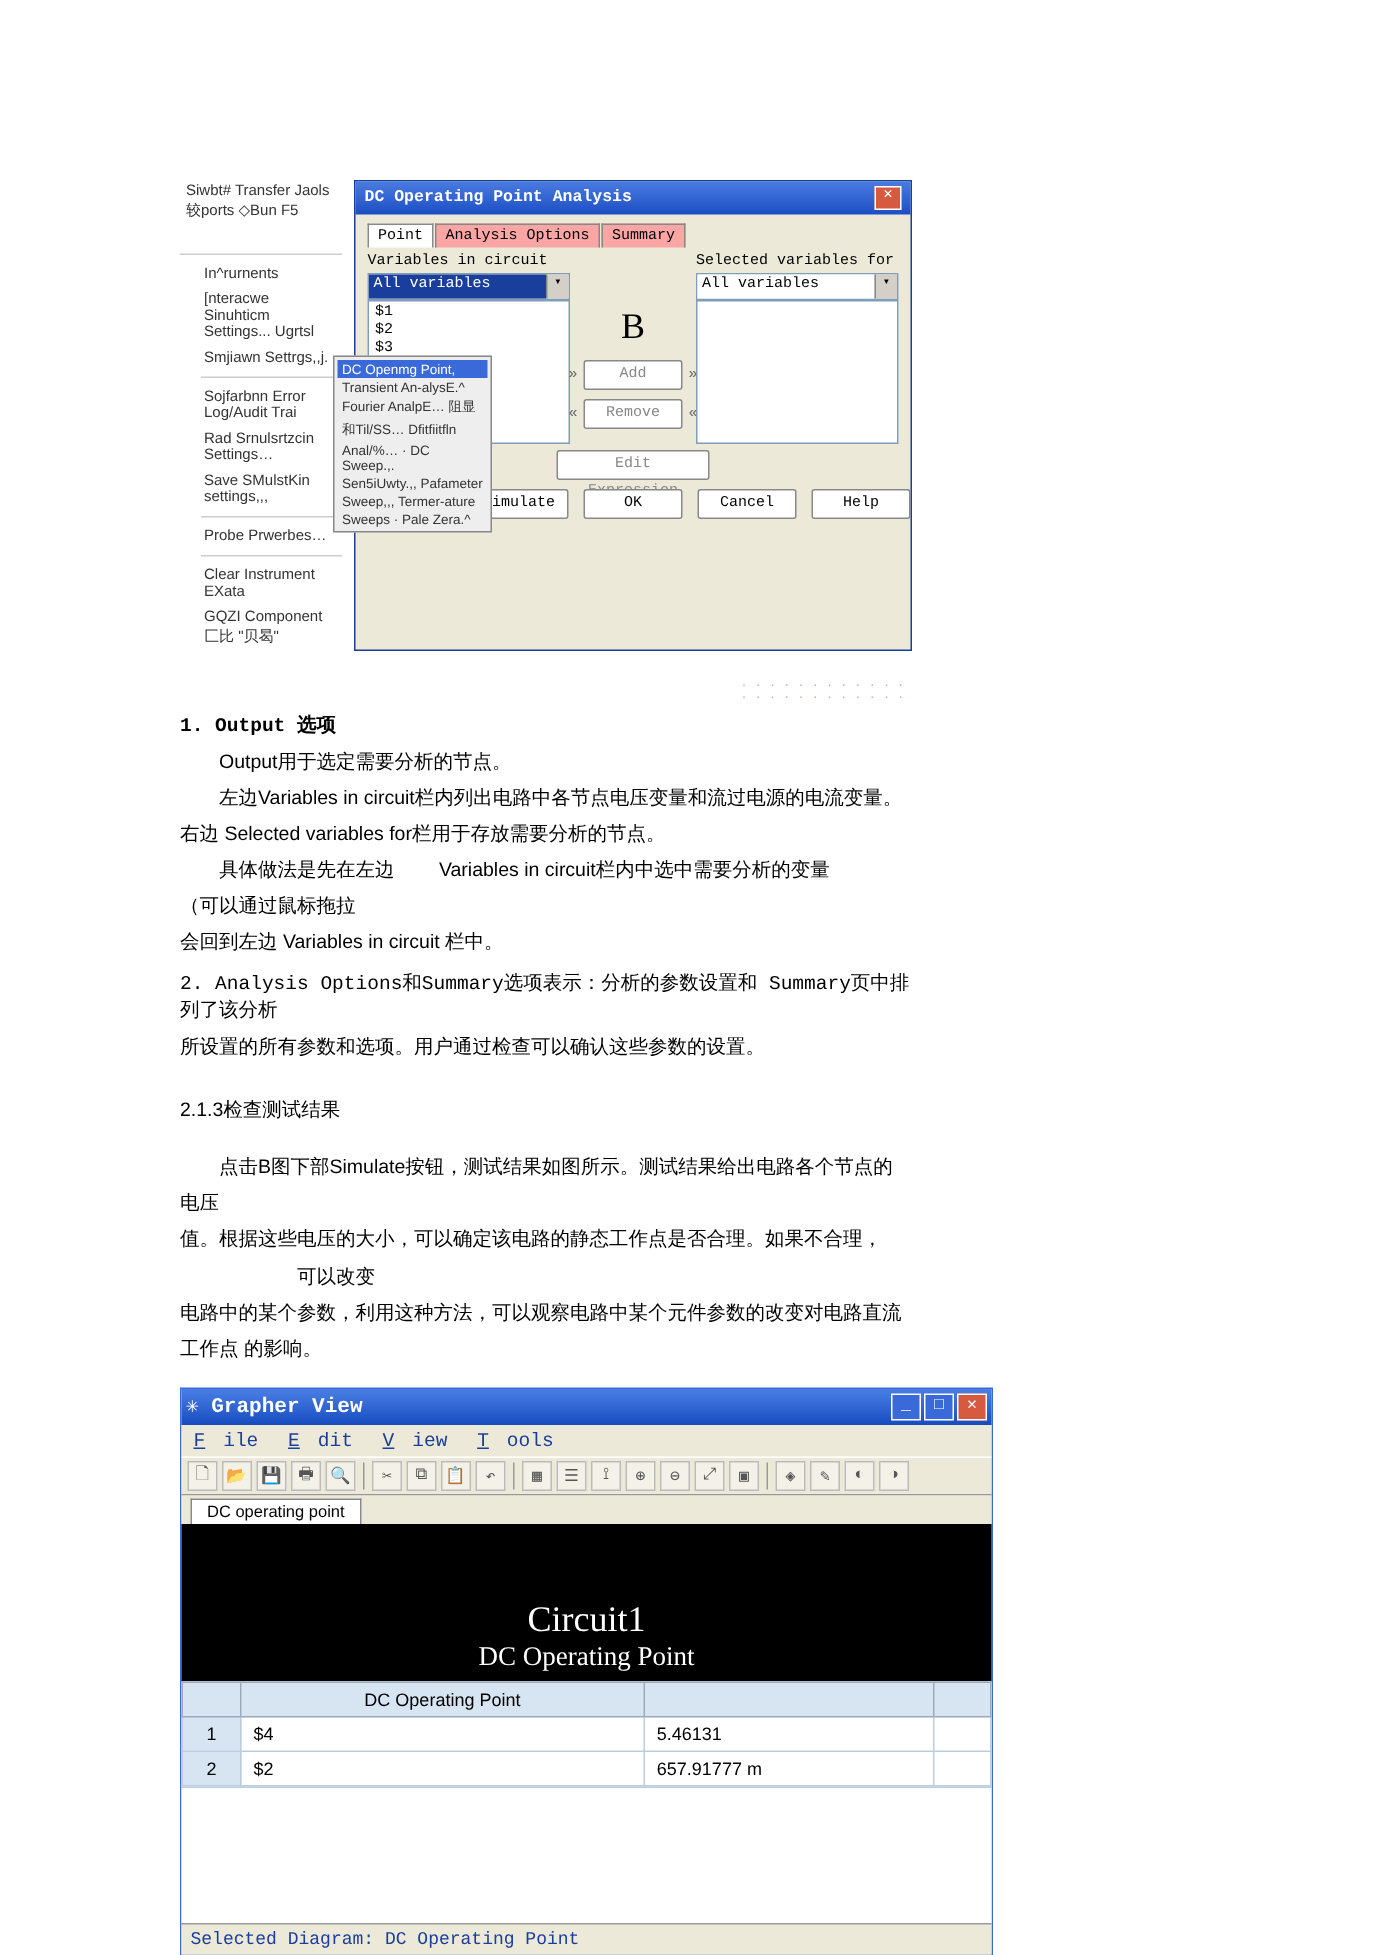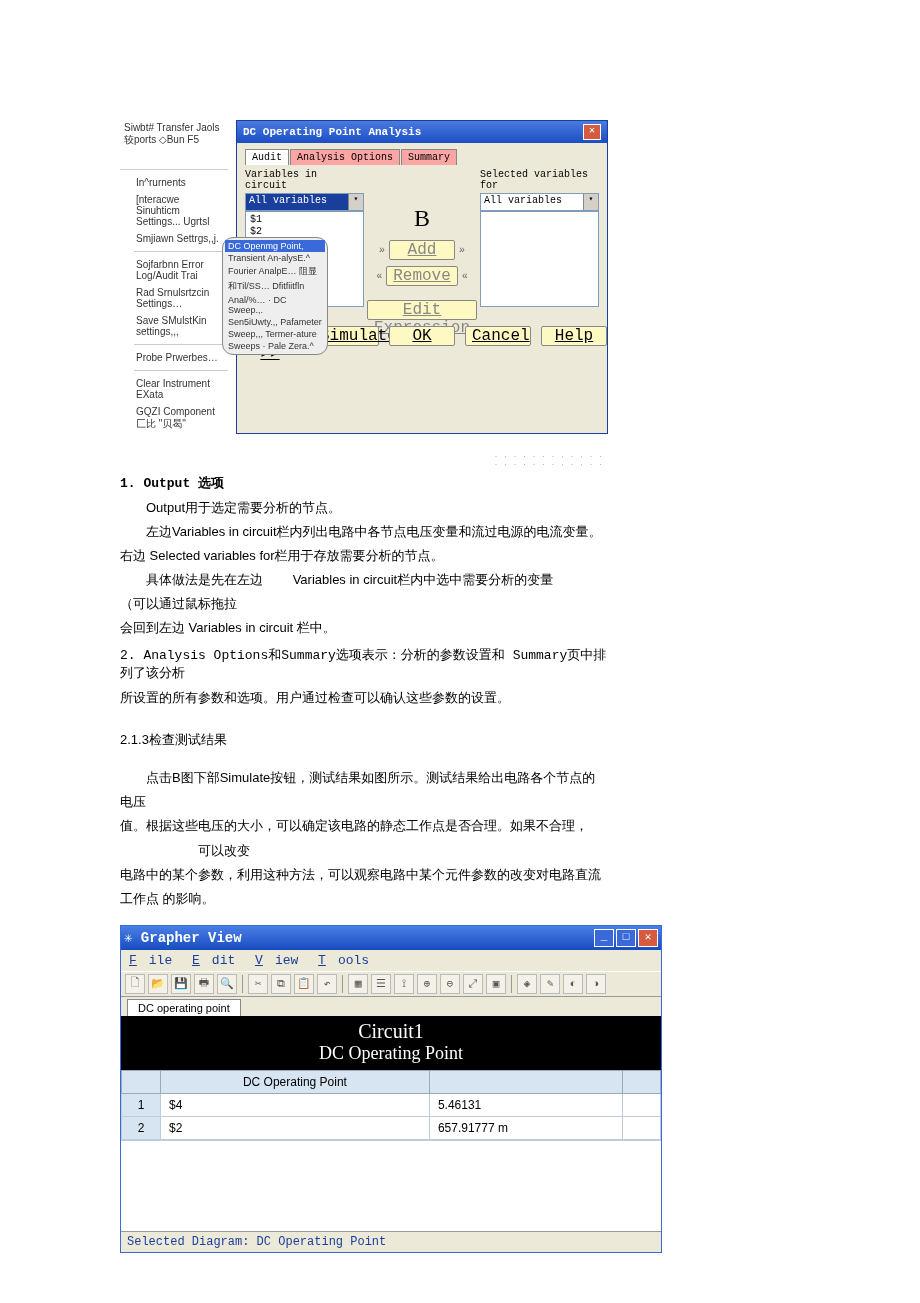--- a/index.html
+++ b/index.html
@@ -104,21 +104,21 @@
   .tab {
     border: 1px solid #888;
     border-bottom: none;
     padding: 2px 6px;
     background: #fca5a5;
     margin-right: 1px;
   }
   .tab.active { background: #fff; }
   .dlg-row {
     display: flex;
-    gap: 22px;
+    gap: 6px;
     justify-content: space-between;
   }
   .col-left, .col-right { flex: 1; }
   .col-mid { width: 72px; display:flex; flex-direction:column; align-items:center; gap:6px; padding-top:30px;}
   .lbl { font-size: 10px; color:#4a6; color:#2a5aa0; color:#000; margin-bottom:2px;}
   .combo {
     display:flex; align-items:stretch; height:16px;
     border:1px solid #7a9; border-color:#7f9db9;
     background:#fff; font-size:10px;
   }
@@ -137,28 +137,27 @@
     font-family: "Times New Roman", serif;
     font-size: 24px;
     text-align:center;
     padding: 6px 0 2px 0;
   }
   .btn {
     display:inline-block;
     min-width:52px;
     height:18px;
     line-height:18px;
-    font-size:16px;
+    font-size:10px;
     text-align:center;
-    background:#fef9c3;
+    background:#ffffff;
     border:1px solid #888;
     border-radius:2px;
     color:#888;
     padding:0 6px;
-    text-decoration:underline;
   }
   .btn.enabled { color:#000; }
   .mid-row { display:flex; gap:4px; align-items:center; justify-content:center;}
   .chev { font-size:10px; color:#666; }
   .bottom-row-btns {
     margin-top:6px;
     display:flex;
     gap:6px;
   }
   .dlg-footer {
@@ -242,21 +241,21 @@
   .gv-tab{
     display:inline-block;
     border:1px solid #888;border-bottom:none;
     padding:2px 10px;font-size:11px;background:#fff;
   }
   .gv-black{
     background:#000;color:#fff;text-align:center;
     font-family:"Times New Roman",serif;
     padding:4px 0 6px 0;
   }
-  .gv-black .title1{font-size:20px;}
+  .gv-black .title1{font-size:24px;margin-top:47px;}
   .gv-black .title2{font-size:18px;}
   .gv-table-wrap{background:#fff;}
   .gv-tbl{width:100%;border-collapse:collapse;font-family:Arial,sans-serif;font-size:12px;}
   .gv-tbl th{background:#d7e4f2;border:1px solid #9ab;padding:2px 8px;font-weight:normal;text-align:center;height:18px;}
   .gv-tbl td{border:1px solid #bcd;padding:2px 8px;height:18px;}
   .gv-tbl .rownum{background:#d7e4f2;width:22px;text-align:center;}
   .gv-empty{height:90px;border-top:1px solid #bcd;}
   .gv-status{
     background:#ece9d8;font-family:"Courier New",monospace;font-size:12px;
     color:#1a3e9c;padding:3px 6px;border-top:1px solid #999;
@@ -278,21 +277,21 @@
 
   <div class="toprow">
 
     <div class="menu-area">
       <div class="menu-top">Siwbt# Transfer Jaols 较ports ◇Bun F5</div>
       <div class="menu-list">
         <div class="menu-item">In^rurnents</div>
         <div class="menu-item">[nteracwe Sinuhticm Settings... Ugrtsl</div>
         <div class="menu-item">Smjiawn Settrgs,,j.</div>
         <div style="position:relative;">
-          <div class="submenu" style="position:absolute;right:-100px;top:-4px;border-radius:11px;">
+          <div class="submenu" style="position:absolute;right:-100px;top:-4px;">
             <div class="submenu-hl">DC Openmg Point,</div>
             <div class="submenu-line">Transient An-alysE.^</div>
             <div class="submenu-line">Fourier AnalpE… 阻显</div>
             <div class="submenu-line">和Til/SS… Dfitfiitfln</div>
             <div class="submenu-line">Anal/%… · DC Sweep.,.</div>
             <div class="submenu-line">Sen5iUwty.,, Pafameter</div>
             <div class="submenu-line">Sweep,,, Termer-ature</div>
             <div class="submenu-line">Sweeps · Pale Zera.^</div>
           </div>
         </div>
@@ -308,21 +307,21 @@
       </div>
     </div>
 
     <div class="dlg">
       <div class="dlg-title">
         <span>DC Operating Point Analysis</span>
         <span class="dlg-close">✕</span>
       </div>
       <div class="dlg-body">
         <div class="tabs">
-          <div class="tab active">Audit</div>
+          <div class="tab active">Point</div>
           <div class="tab">Analysis Options</div>
           <div class="tab">Summary</div>
         </div>
         <div class="dlg-row">
           <div class="col-left">
             <div class="lbl">Variables in circuit</div>
             <div class="combo">
               <div class="combo-text">All variables</div>
               <div class="combo-btn">▾</div>
             </div>

